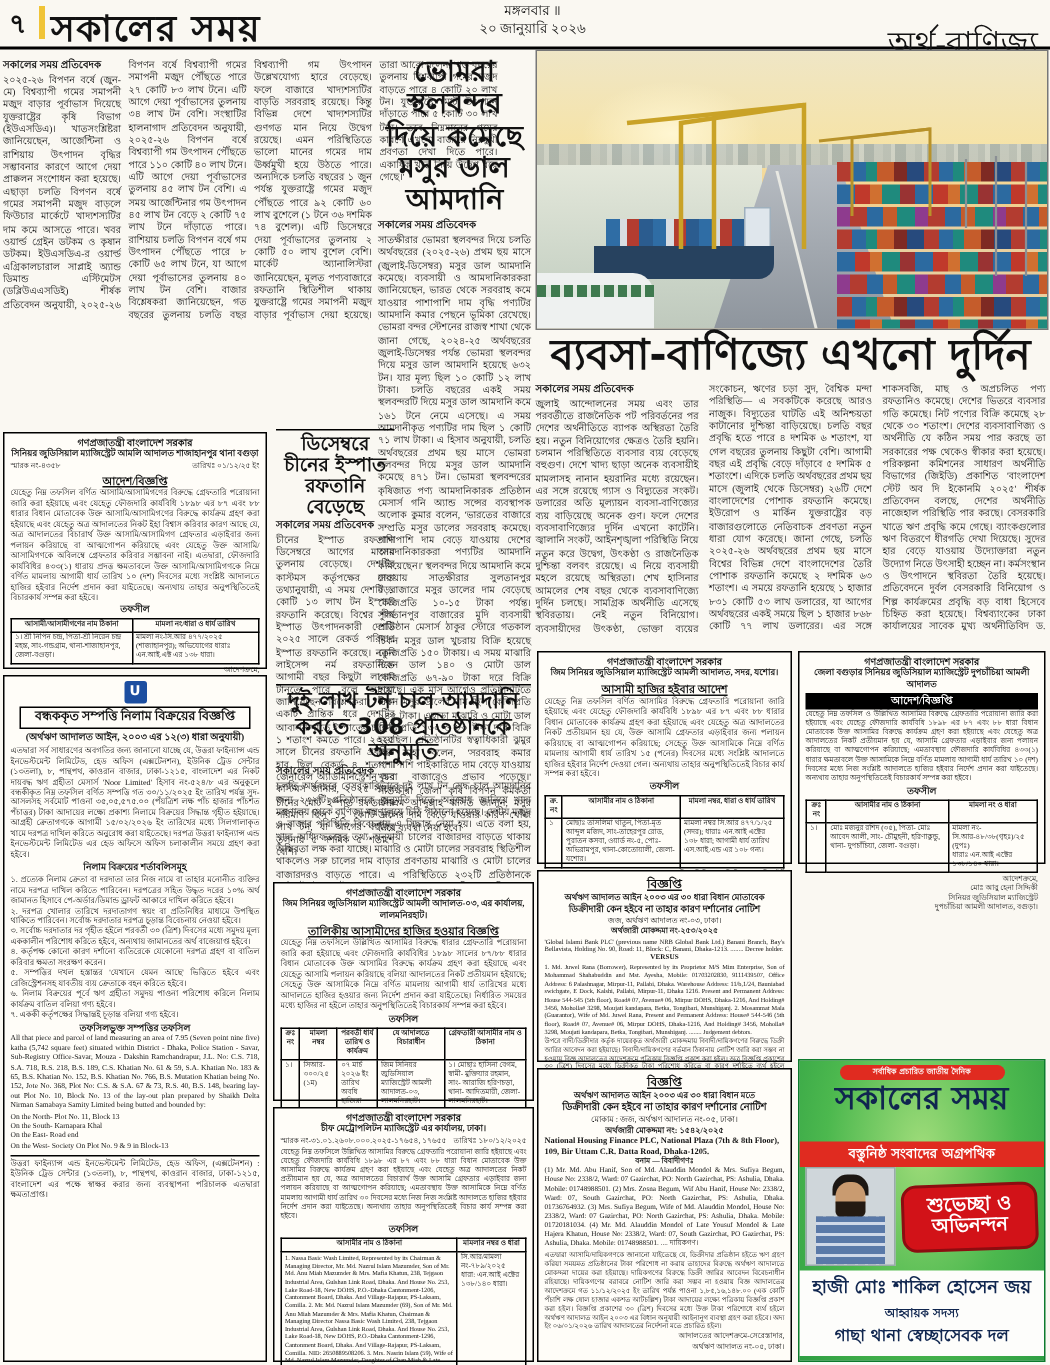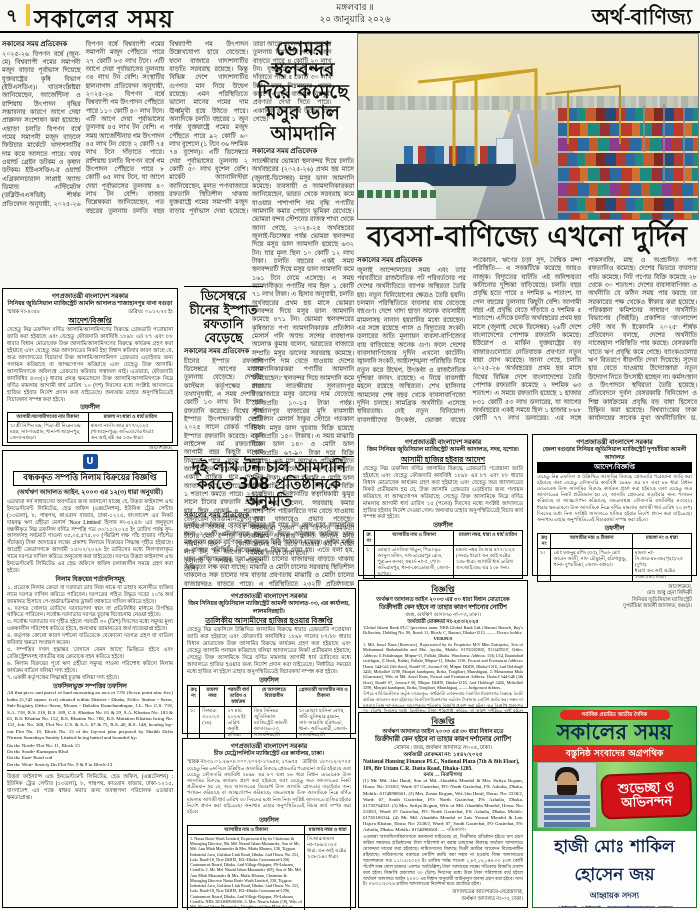--- a/index.html
+++ b/index.html
@@ -9,21 +9,21 @@
   .ctr{text-align:center;}
   .jst{text-align:justify;}
   .b{font-weight:bold;}
   .pre{white-space:pre-line;}
   
   #header{left:0;top:0;width:700px;height:31px;border-bottom:2px solid #000;background:#faf8f2;}
   #pageno{left:6px;top:2px;font-size:18px;font-weight:900;}
   #accent{left:26px;top:4px;width:4px;height:22px;background:#f0c437;}
   #masthead{left:34px;top:0px;font-size:24px;font-weight:900;letter-spacing:1px;font-family:"DejaVu Sans",sans-serif;}
   #dateblock{left:280px;top:2px;width:150px;font-size:9px;line-height:1.3;}
-  #section{right:8px;top:1px;font-size:21px;font-weight:700;position:absolute;}
+  #section{right:8px;top:13px;font-size:21px;font-weight:400;position:absolute;}
   
   .hl{font-weight:900;line-height:1.12;font-family:"DejaVu Sans",sans-serif;}
   .byline{font-weight:bold;font-size:6.8px;display:block;margin-bottom:1px;}
   .body-sm{font-size:6.4px;line-height:1.3;}
   .colwrap{column-gap:5px;column-fill:auto;}
   
   .notice{border:1.2px solid #000;background:#fffdf8;padding:3px 4px;box-sizing:border-box;font-size:5.4px;line-height:1.28;}
   .notice .gov{text-align:center;font-weight:bold;font-size:6.4px;}
   .notice .court{text-align:center;font-weight:bold;font-size:5.8px;}
   .notice .ntitle{text-align:center;font-weight:900;font-size:7.4px;text-decoration:underline;margin:1px 0;}
@@ -61,33 +61,33 @@
   .smallship{position:absolute;left:0px;top:148px;width:78px;height:37px;background:#eef1f0;border-radius:0 14px 0 0;}
   .smalldeck{position:absolute;left:0;top:8px;width:78px;height:8px;background:repeating-linear-gradient(90deg,#3f7a4f 0 6px,#dfe8df 6px 9px);}
   
   #bizhl{left:357px;top:221px;width:340px;font-size:28px;}
   
   #ad{left:532px;top:706px;width:165px;height:202px;border:1.5px solid #0d7a2d;box-sizing:border-box;
       background:radial-gradient(ellipse at 50% 30%,#9fdc7a 0%,#4cb84e 55%,#2e9e43 100%);overflow:hidden;font-family:"DejaVu Sans",sans-serif;}
   .adpill{margin:3px auto 1px auto;width:110px;background:#e02b20;color:#fff;border-radius:6px;
       font-size:5.2px;text-align:center;padding:1px 0;font-weight:bold;}
   .admast{text-align:center;font-size:21px;font-weight:900;color:#10264f;line-height:1.05;}
-  .adband{background:#e02b20;color:#fff;text-align:center;font-weight:900;font-size:9px;padding:1px 0;margin-top:2px;}
+  .adband{background:#e02b20;color:#fff;text-align:center;font-weight:900;font-size:9px;padding:1px 0;margin-top:18px;}
   .admsg{color:#0d2a52;font-weight:900;font-size:8.6px;text-align:center;padding:2px 5px;line-height:1.25;}
   .adrow{display:flex;align-items:center;gap:4px;padding:0 4px;}
   .photo-man{width:58px;height:64px;background:#cfd6da;border:1px solid #9aa;position:relative;overflow:hidden;flex:none;}
   .hair{position:absolute;left:17px;top:4px;width:24px;height:14px;border-radius:10px 10px 0 0;background:#1c1713;}
   .face{position:absolute;left:19px;top:9px;width:20px;height:22px;border-radius:45%;background:#c99b70;}
   .beard{position:absolute;left:19px;top:22px;width:20px;height:12px;border-radius:0 0 45% 45%;background:#241a12;}
   .shirt{position:absolute;left:6px;top:32px;width:46px;height:32px;
      background:repeating-linear-gradient(0deg,#5a79a8 0 5px,#cfd8e8 5px 7px),repeating-linear-gradient(90deg,rgba(40,60,100,.55) 0 5px,rgba(255,255,255,.25) 5px 7px);}
   .badge{flex:1;background:#d21218;border:2px solid #8c0d10;border-radius:10px;color:#fff;
      text-align:center;font-weight:900;font-size:13px;line-height:1.1;padding:6px 2px;transform:rotate(-2deg);}
   .adfoot{background:#fdfdfb;margin-top:3px;padding:2px 0 3px 0;text-align:center;color:#10264f;}
-  .adname{font-size:17px;font-weight:900;}
+  .adname{font-size:12px;font-weight:900;}
   .adrole{font-size:8px;font-weight:bold;}
   .adorg{font-size:11px;font-weight:900;}
   
   .ulogo{width:15px;height:15px;background:#1c4ea0;color:#fff;font-weight:900;font-size:9px;
      display:flex;align-items:center;justify-content:center;border-radius:2px;flex:none;font-family:"DejaVu Sans",sans-serif;}
   .sep-top{border-top:1px solid #000;padding-top:2px;}
 </style>
 </head>
 <body>
 

